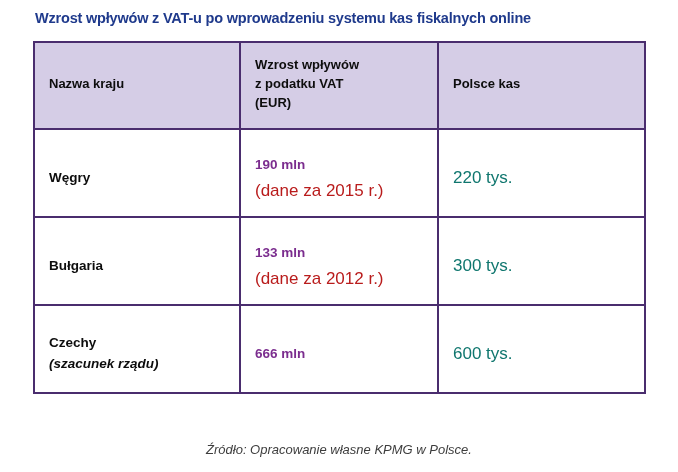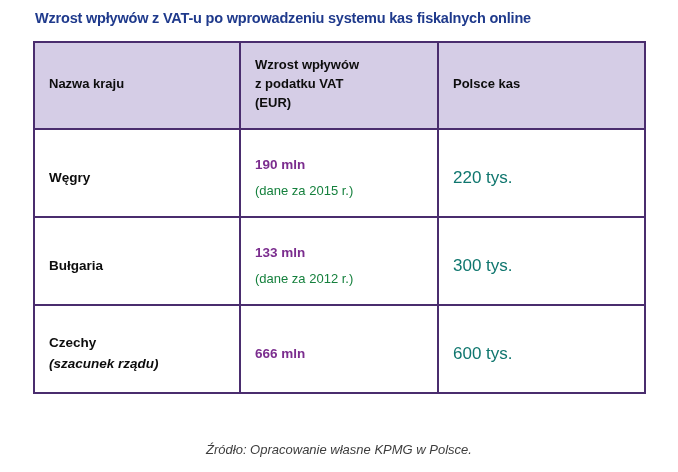--- a/index.html
+++ b/index.html
@@ -103,22 +103,22 @@
   }
 
   .amount {
     font-weight: bold;
     font-size: 13.5px;
     color: #7b2d8e;
     display: block;
   }
 
   .amount-note {
-    font-size: 13px;
-    color: #15803d;
+    font-size: 17px;
+    color: #b91c1c;
     display: block;
     margin-top: 5px;
   }
 
   .devices {
     font-size: 17px;
     color: #0f766e;
     display: block;
   }
 

